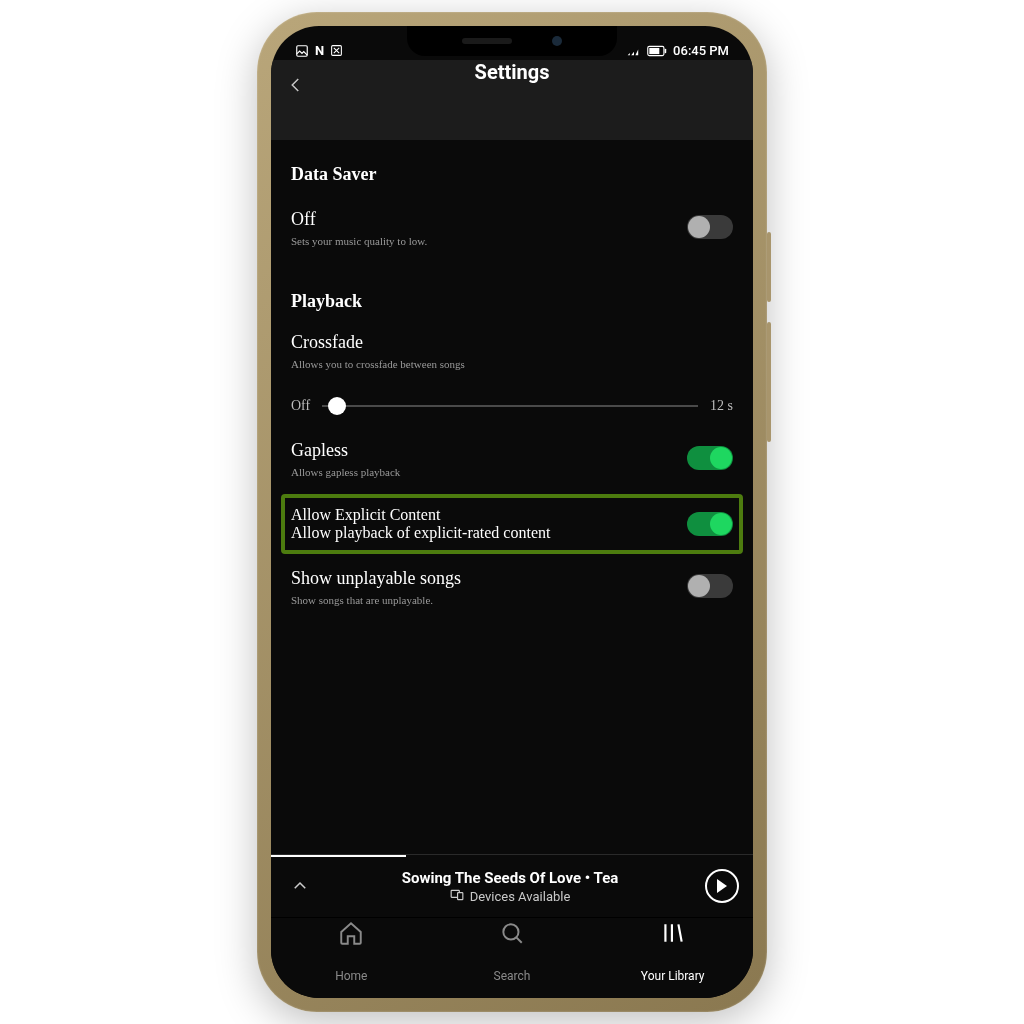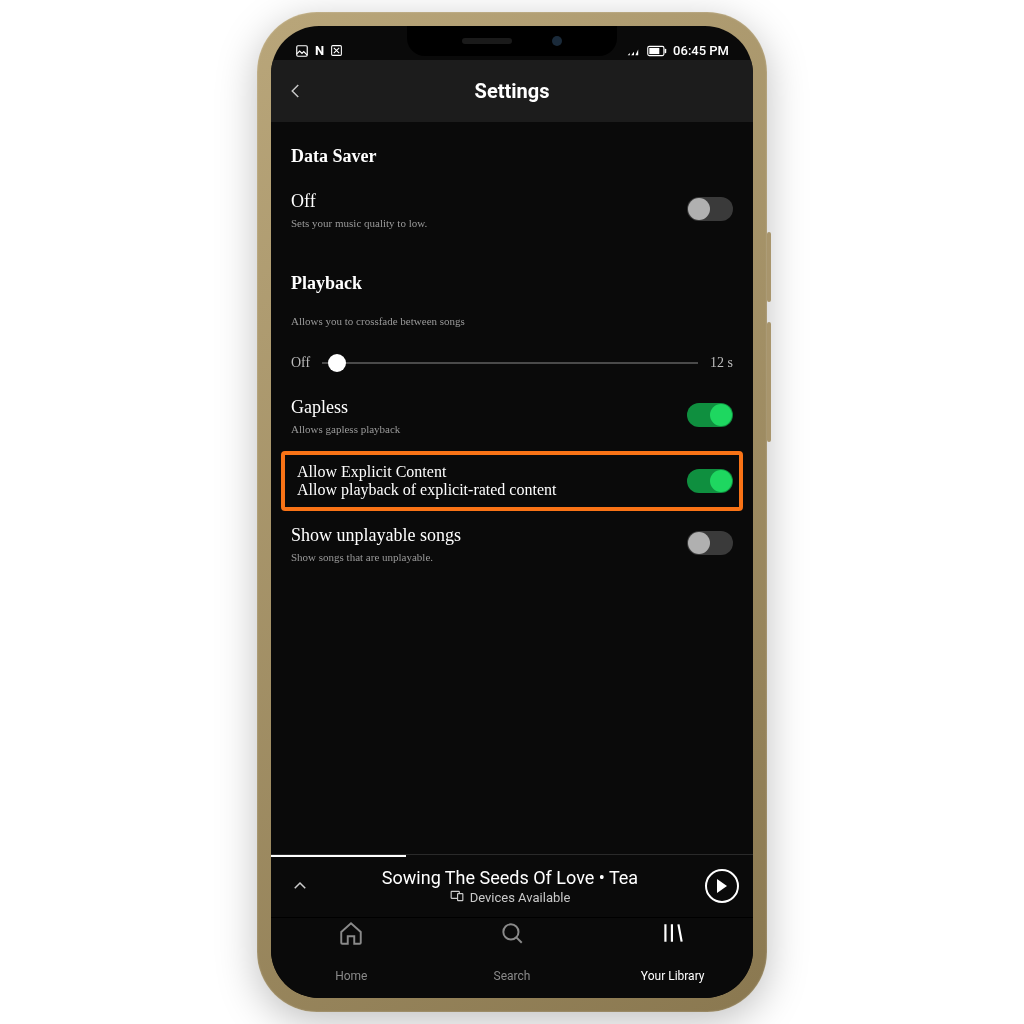--- a/index.html
+++ b/index.html
@@ -63,23 +63,22 @@
     padding: 0 24px 2px 24px;
     color:#fff;
     font-size:13px;
     font-weight:500;
   }
   .status-left { display:flex; gap:6px; align-items:center; }
   .status-right { display:flex; gap:6px; align-items:center; }
   .status-icon { display:inline-flex; }
   .header {
     background:#1c1c1c;
-    height:62px;
-    display:flex;
-    align-items:center;
+    height:80px;
+    display:flex;
     position:relative;
   }
   .back-btn {
     width:50px; height:50px;
     display:flex; align-items:center; justify-content:center;
     color:#c5c5c5;
   }
   .header-title {
     position:absolute;
     left:0; right:0;
@@ -135,24 +134,24 @@
   .slider-track {
     flex:1; height:2px; background:#4a4a4a; position:relative;
   }
   .slider-thumb {
     position:absolute; top:50%; left:0;
     transform:translate(-50%,-50%);
     width:18px; height:18px; border-radius:50%;
     background:#fff;
   }
   .highlight {
-    border:4px solid #f97316;
+    border:4px solid #4d7c0f;
     border-radius:4px;
     margin: -4px -10px 6px -10px;
-    padding: 8px 6px 8px 12px;
+    padding: 8px 6px 8px 6px;
     display:flex;
     align-items:flex-start;
     justify-content:space-between;
     gap:16px;
   }
   .nowplaying {
     height:64px;
     border-top:1px solid #2a2a2a;
     border-bottom:1px solid #000;
     display:flex;
@@ -161,21 +160,21 @@
     gap:10px;
     background:#0a0a0a;
     position:relative;
   }
   .nowplaying .progress {
     position:absolute; top:0; left:0; height:2px; width:28%;
     background:#fff;
   }
   .np-up { color:#ccc; width:30px; display:flex; justify-content:center; }
   .np-text { flex:1; text-align:center; color:#fff; }
-  .np-title { font-size:18px; font-weight:400; white-space:nowrap; overflow:hidden; }
+  .np-title { font-size:15px; font-weight:700; white-space:nowrap; overflow:hidden; }
   .np-sub { font-size:13px; color:#c9c9c9; display:flex; align-items:center; justify-content:center; gap:6px; margin-top:2px; }
   .np-play {
     width:34px; height:34px; border:2px solid #fff; border-radius:50%;
     display:flex; align-items:center; justify-content:center;
   }
   .tabbar {
     height:80px;
     display:flex;
     background:#0a0a0a;
     padding-bottom:14px;
@@ -257,20 +256,21 @@
         <div class="toggle">
             <div class="knob"></div>
           </div>
       </div>
 
       <div class="section-title">Playback</div>
 
 
       <div class="row slider-row" style="flex-direction:column; align-items:stretch;">
         <div class="text">
+          <div class="title">Crossfade</div>
           <div class="desc">Allows you to crossfade between songs</div>
         </div>
         <div class="slider-line">
           <span class="slider-min">Off</span>
           <div class="slider-track">
             <div class="slider-thumb" style="left:4%;"></div>
           </div>
           <span class="slider-max">12 s</span>
         </div>
       </div>

